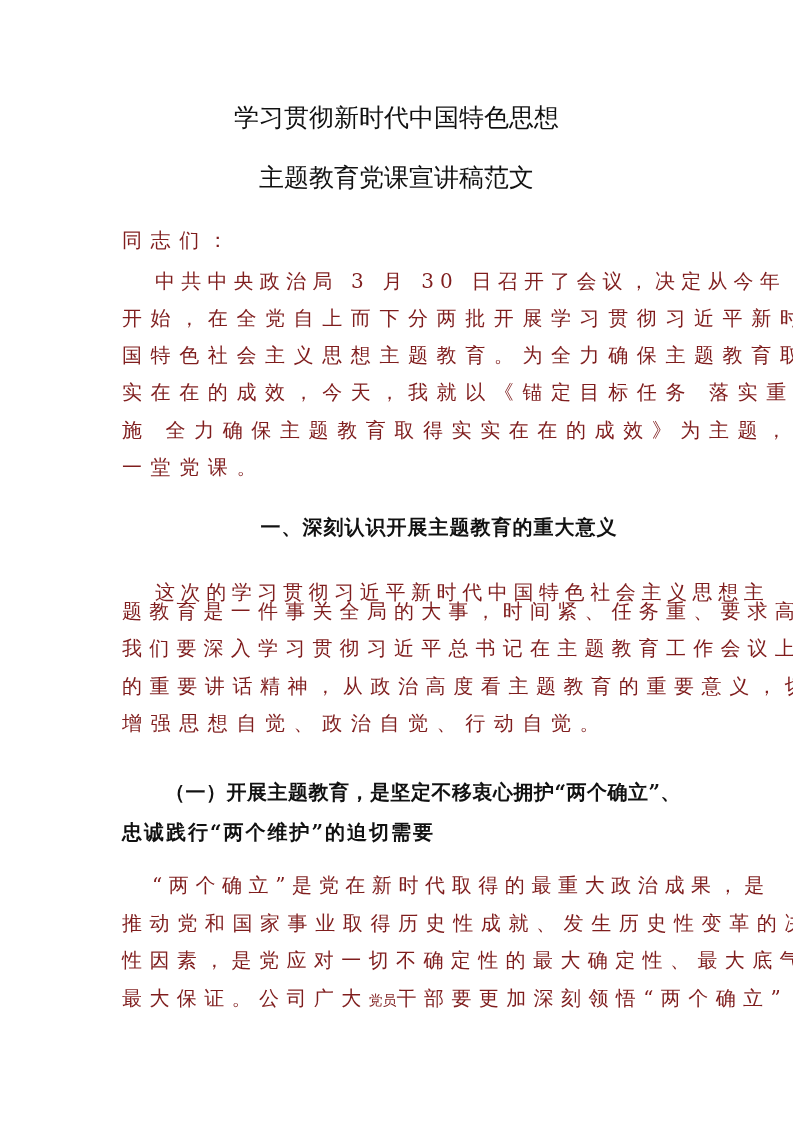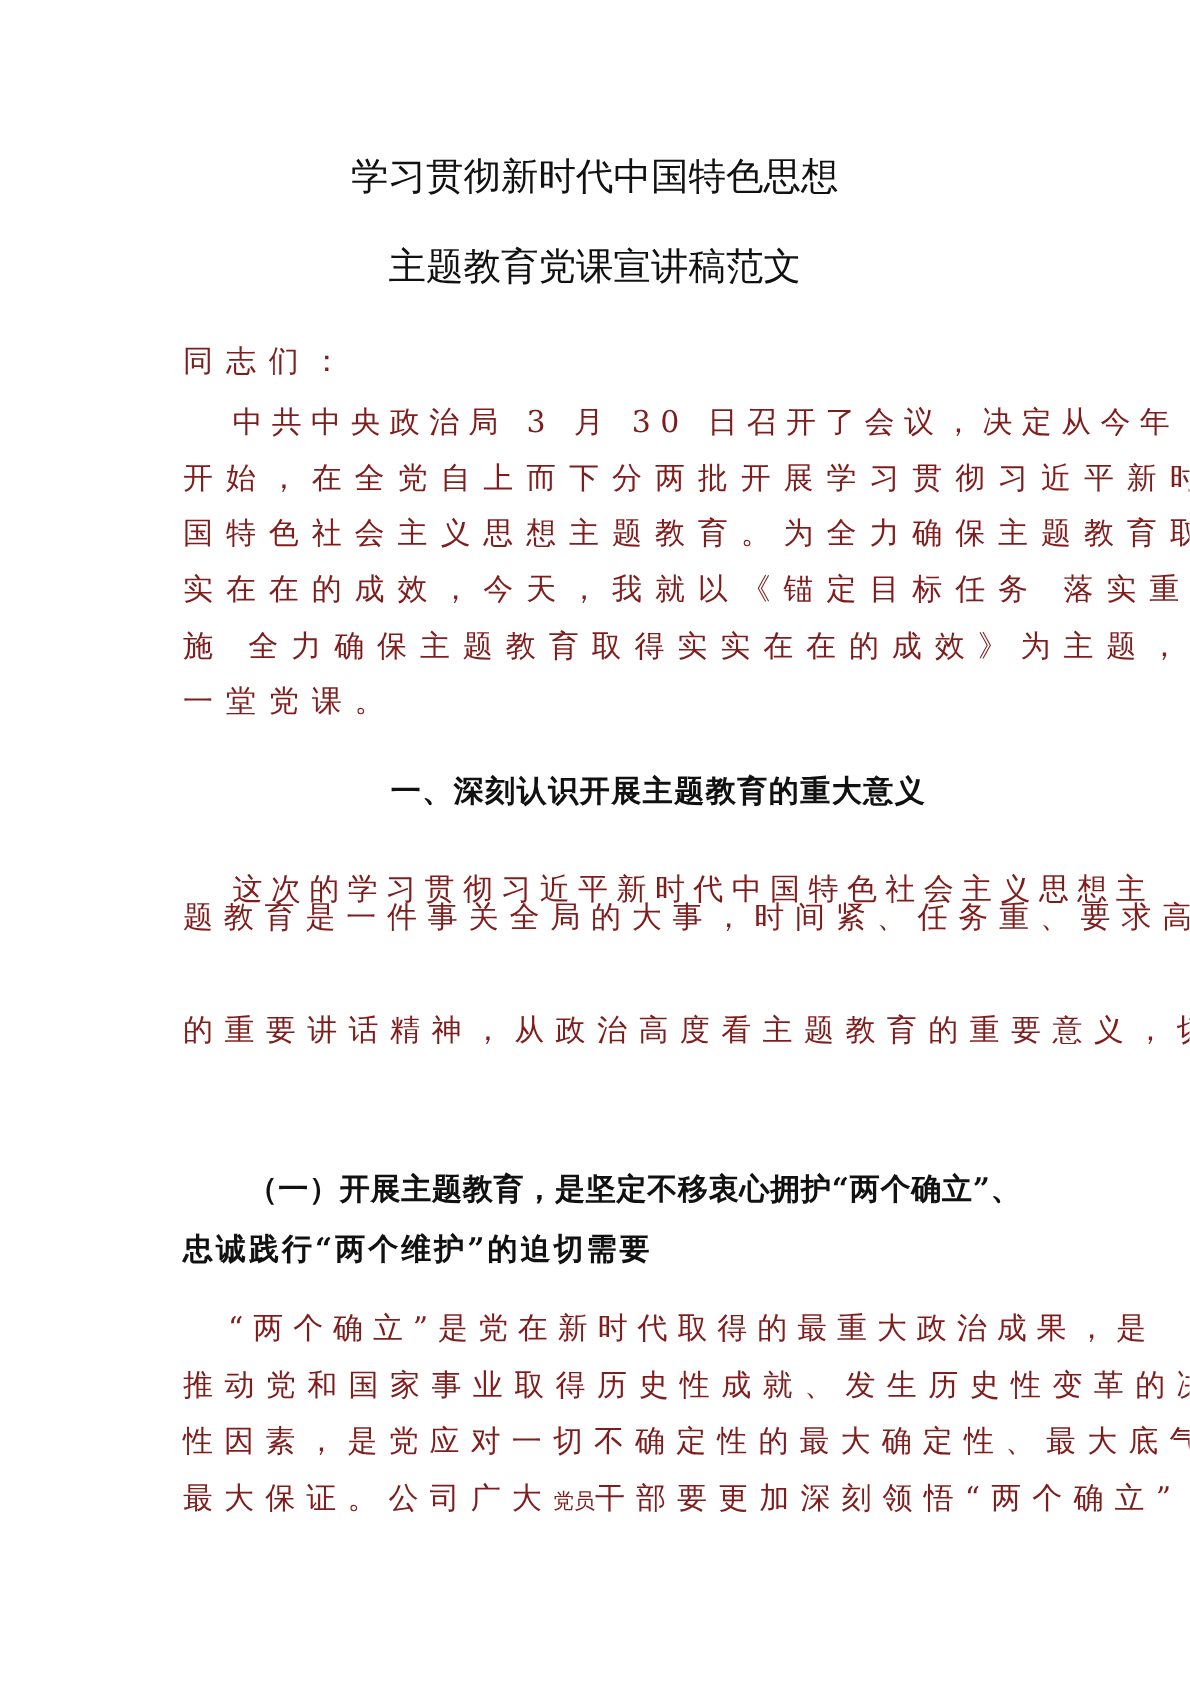--- a/index.html
+++ b/index.html
@@ -40,21 +40,23 @@
   <div class="line body-line" style="top:306px;">开始，在全党自上而下分两批开展学习贯彻习近平新时代中</div>
   <div class="line body-line" style="top:343px;">国特色社会主义思想主题教育。为全力确保主题教育取得实</div>
   <div class="line body-line" style="top:380px;">实在在的成效，今天，我就以《锚定目标任务 落实重点措</div>
   <div class="line body-line" style="top:418px;">施 全力确保主题教育取得实实在在的成效》为主题，讲授</div>
   <div class="line body-line" style="top:455px;">一堂党课。</div>
 
   <div class="line h1" style="top:515px; left:163px;text-align:center;">一、深刻认识开展主题教育的重大意义</div>
 
   <div class="line body-line indent" style="top:580px; letter-spacing:5.6px;">这次的学习贯彻习近平新时代中国特色社会主义思想主</div>
   <div class="line body-line" style="top:599px; letter-spacing:7.2px;">题教育是一件事关全局的大事，时间紧、任务重、要求高。</div>
+  <div class="line body-line" style="top:636px; letter-spacing:7.2px;">我们要深入学习贯彻习近平总书记在主题教育工作会议上</div>
   <div class="line body-line" style="top:674px; letter-spacing:7.6px;">的重要讲话精神，从政治高度看主题教育的重要意义，切实</div>
+  <div class="line body-line" style="top:711px;">增强思想自觉、政治自觉、行动自觉。</div>
 
   <div class="line h2" style="top:780px; left:165px; letter-spacing:0.5px;">（一）开展主题教育，是坚定不移衷心拥护“两个确立”、</div>
   <div class="line body-line indent" style="top:873px; letter-spacing:6.6px; padding-left:30px;">“两个确立”是党在新时代取得的最重大政治成果，是</div>
 
   <div class="line h2" style="top:820px;">忠诚践行“两个维护”的迫切需要</div>
   <div class="line body-line" style="top:911px; letter-spacing:7.6px;">推动党和国家事业取得历史性成就、发生历史性变革的决定</div>
   <div class="line body-line" style="top:948px; letter-spacing:7.4px;">性因素，是党应对一切不确定性的最大确定性、最大底气、</div>
   <div class="line body-line" style="top:986px; letter-spacing:7.4px;">
     <span>最大保证。公司广大</span><span class="small">党员</span><span>干部要更加深刻领悟“两个确立”</span>
   </div>

